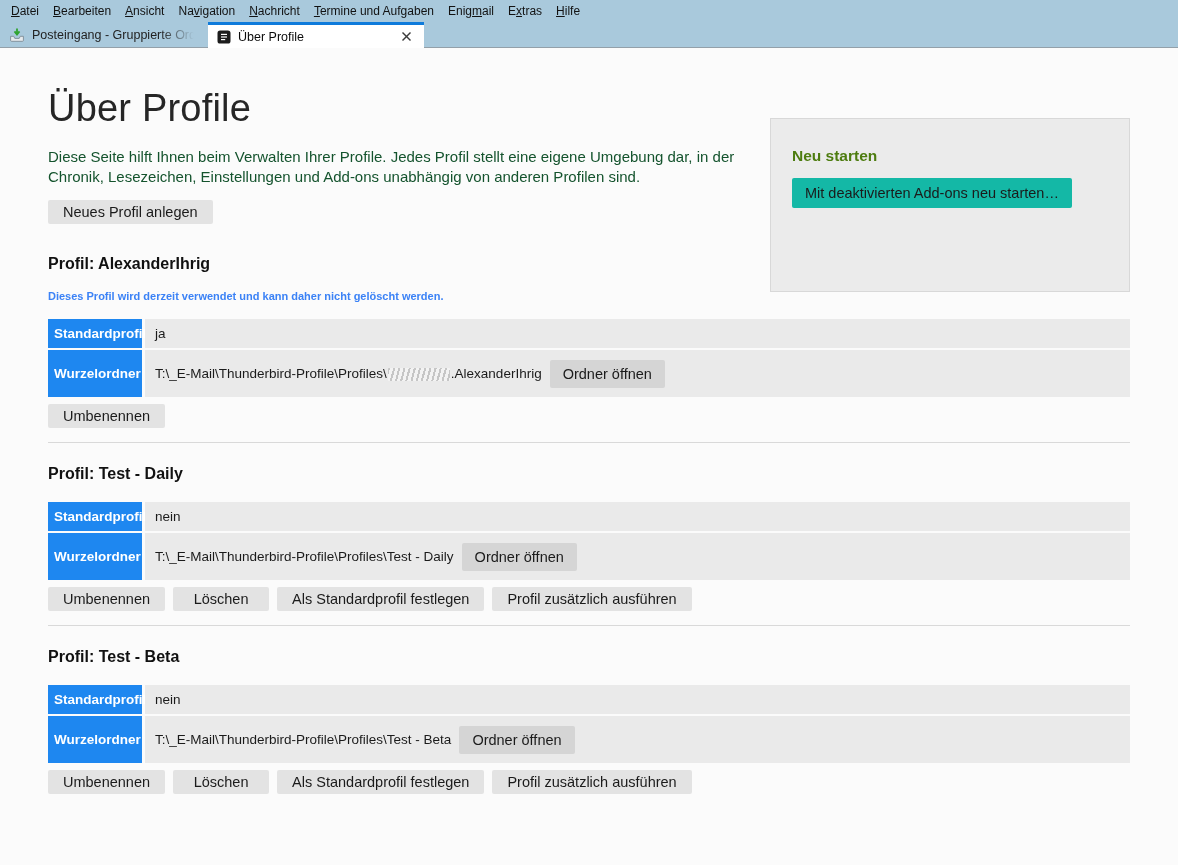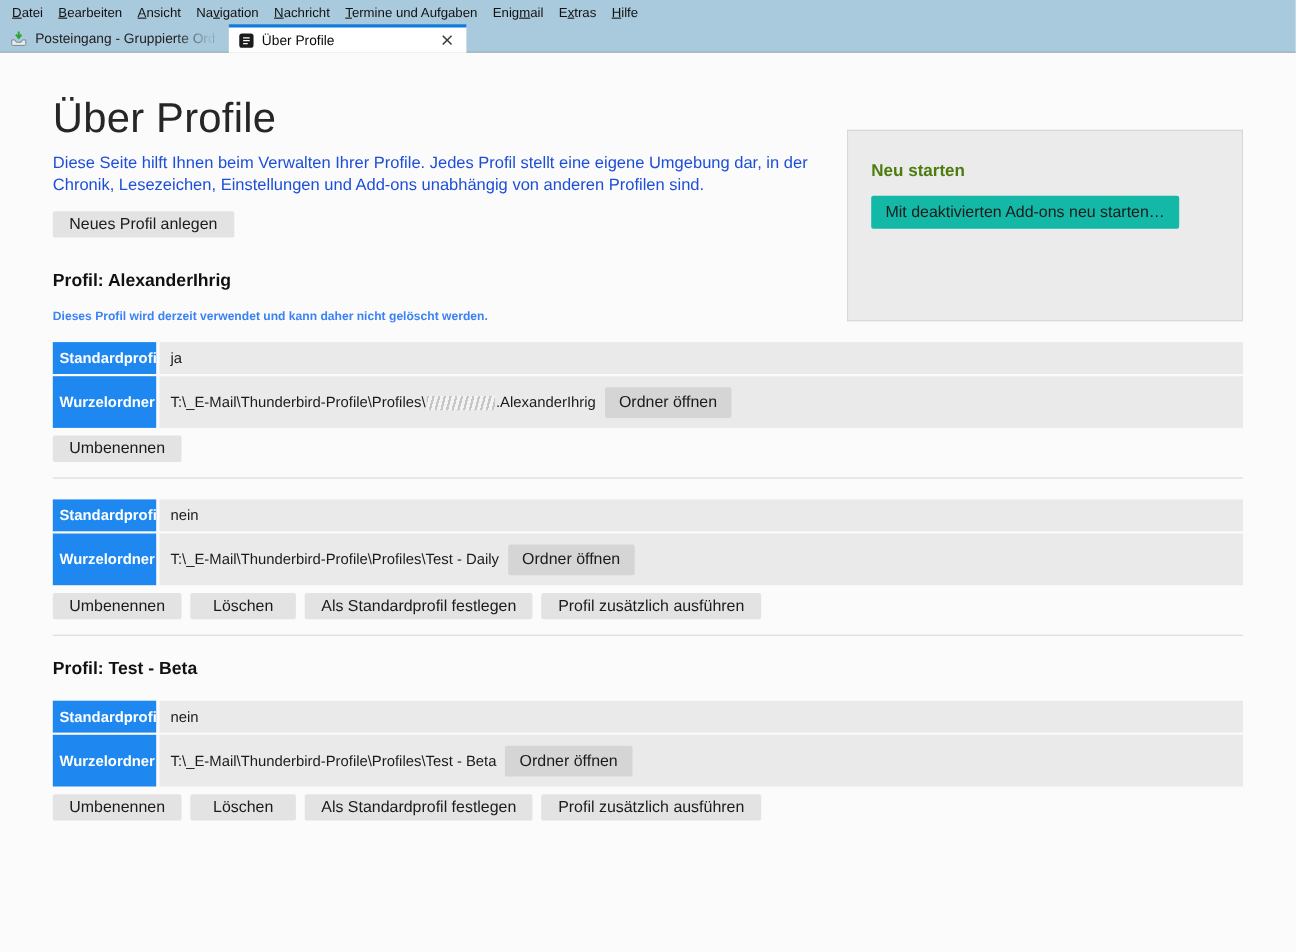--- a/index.html
+++ b/index.html
@@ -43,21 +43,21 @@
 
   .icon { display:inline-flex; flex:none; }
 
   
   .content { position:relative; padding:38px 48px 0 48px; background:#fbfbfb; }
 
   h1.page-title {
     font-size:38px; font-weight:200; color:#262626; letter-spacing:.2px;
     line-height:44px;
   }
-  .intro { margin-top:9px; width:690px; font-size:15px; line-height:20px; color:#1d4ed8; }
+  .intro { margin-top:17px; width:690px; font-size:15px; line-height:20px; color:#14532d; }
 
   button {
     font-family:inherit; font-size:14.5px; color:#1b1b1b;
     background:#e3e3e3; border:none; border-radius:2px;
     padding:4px 15px; cursor:default; white-space:nowrap;
   }
   .create-btn { margin-top:13px; }
 
   
   .restart-box {
@@ -178,20 +178,21 @@
       </div>
     </div>
   </div>
   <div class="actions">
     <button>Umbenennen</button>
   </div>
 
   <hr class="sep">
 
   
+  <h2 class="section-heading after-sep">Profil: Test - Daily</h2>
   <div class="profile-table tight">
     <div class="prow prow-default">
       <div class="plabel">Standardprofil</div>
       <div class="pvalue">nein</div>
     </div>
     <div class="prow prow-folder">
       <div class="plabel">Wurzelordner</div>
       <div class="pvalue">
         <span class="path">T:\_E-Mail\Thunderbird-Profile\Profiles\Test - Daily</span>
         <button class="open-btn">Ordner öffnen</button>

